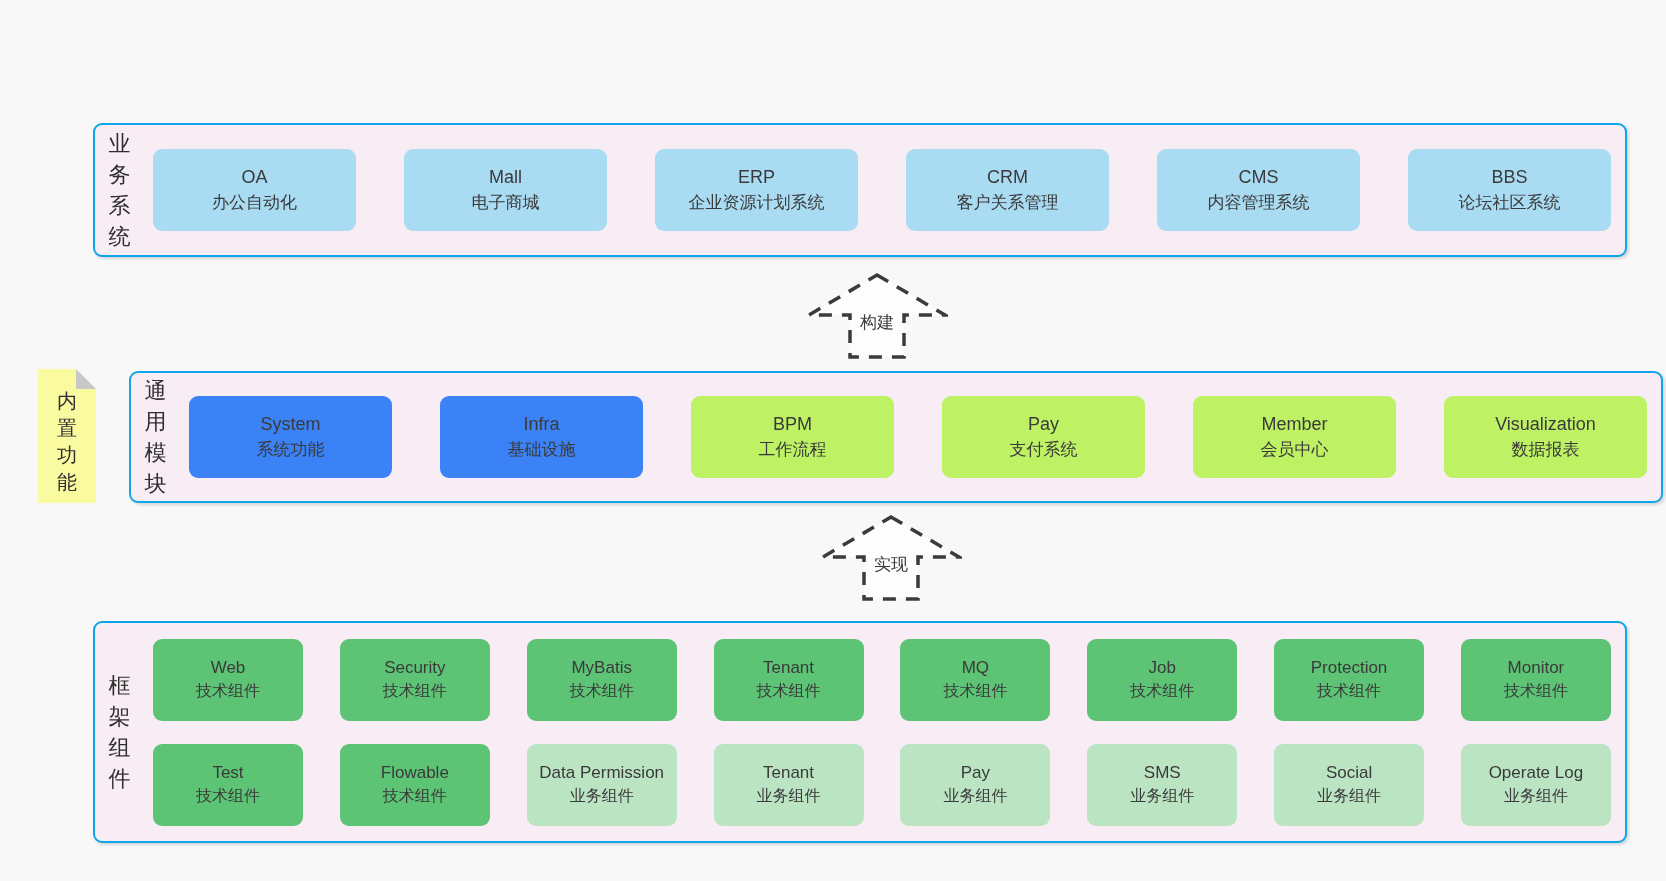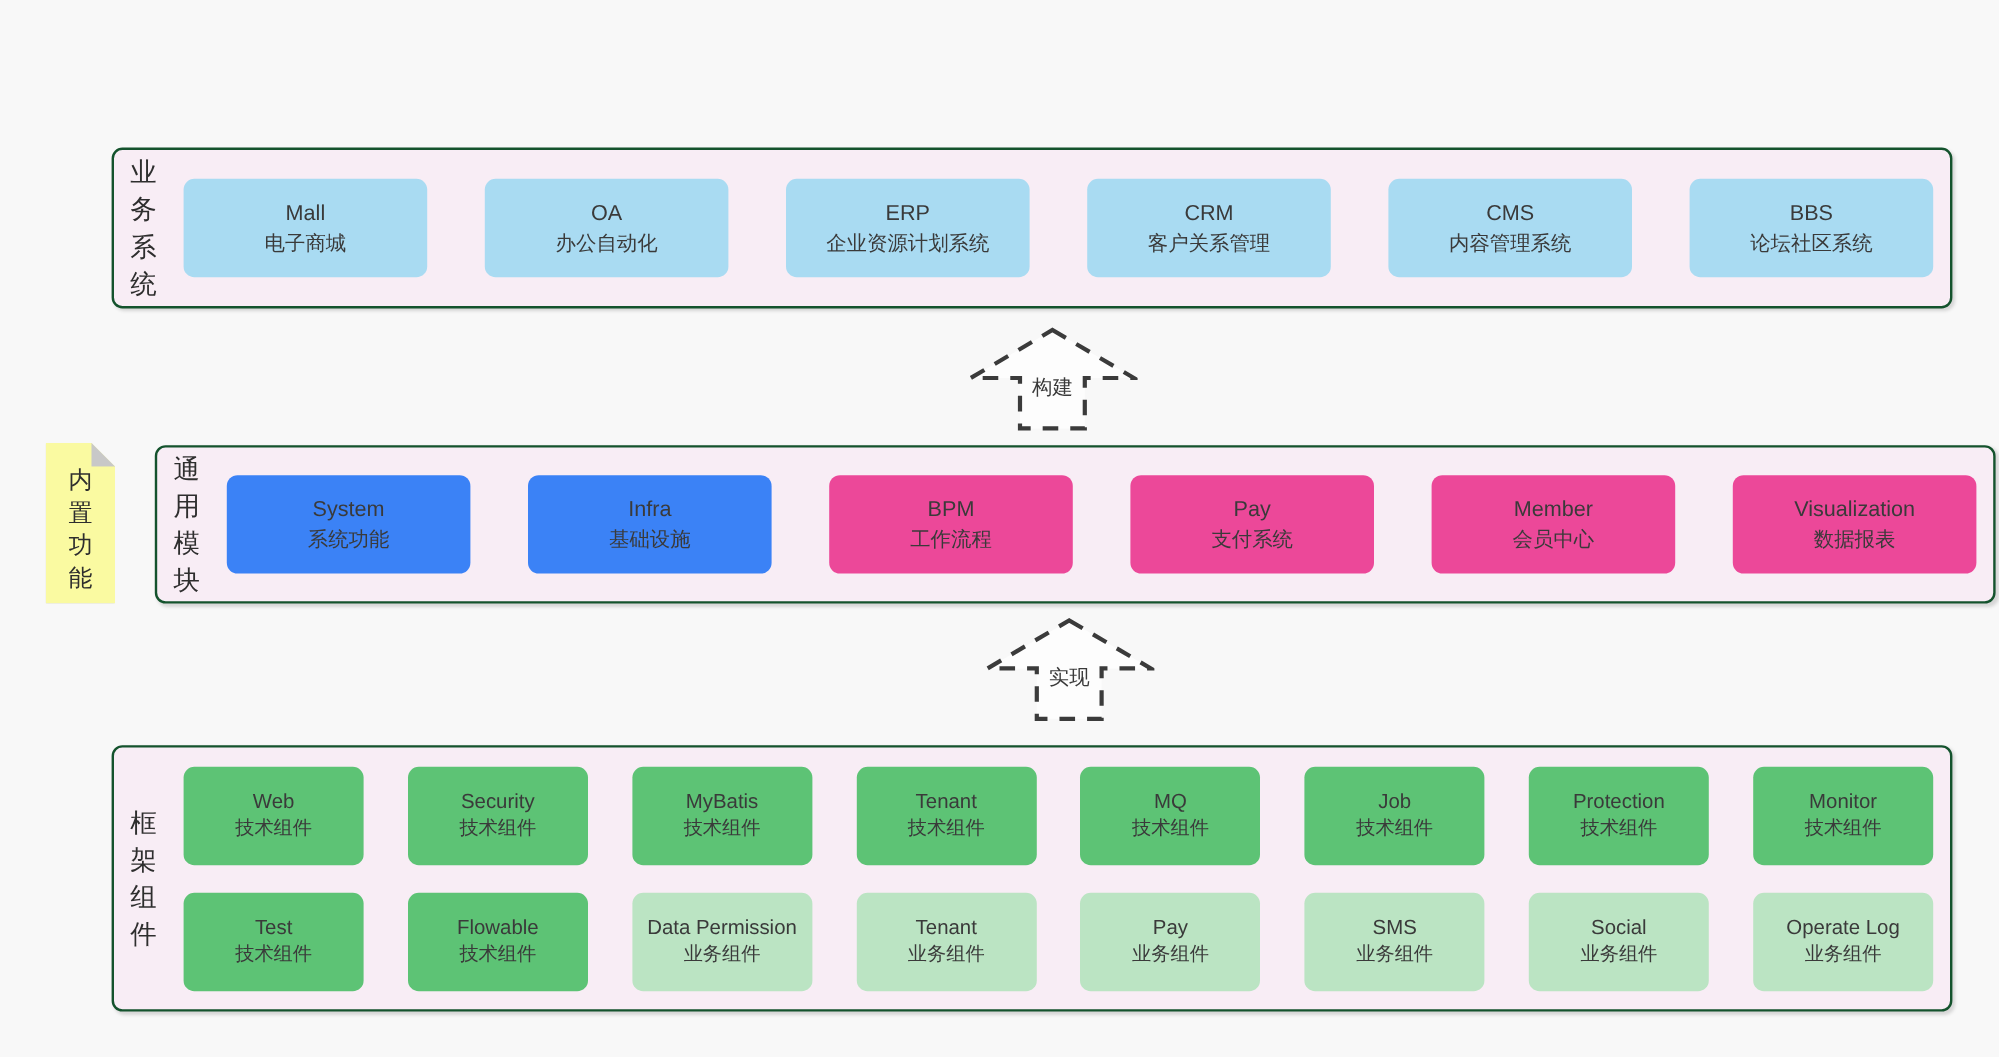--- a/index.html
+++ b/index.html
@@ -3,21 +3,21 @@
 <meta charset="utf-8">
 <style>
   * { margin:0; padding:0; box-sizing:border-box; }
   html,body { background:#f8f8f8; }
   body { font-family:"Liberation Sans","DejaVu Sans",sans-serif; color:#3a3a3a; }
   .canvas { position:relative; width:1666px; height:881px; background:#f8f8f8; overflow:hidden; }
 
   
   .band {
     position:absolute; left:93px; width:1534px;
-    background:#f8edf5; border:2px solid #14532d; border-radius:9px;
+    background:#f8edf5; border:2px solid #0ea5e9; border-radius:9px;
     box-shadow:2px 2px 3px rgba(0,0,0,0.14);
     display:flex; align-items:center; z-index:2;
   }
   .band-1 { top:123px; height:134px; }
   .band-2 { top:371px; height:132px;margin-left:36px; }
   .band-3 { top:621px; height:222px; }
 
   .vlabel {
     margin-left:11px; width:27px; flex:0 0 27px;
     font-size:22px; line-height:31px; color:#2e2e2e;
@@ -34,21 +34,21 @@
     text-align:center; line-height:1.42; padding:2px 6px;
   }
   .w203 { width:203px; }
   .w150 { width:150px; font-size:17px; }
   .box .en { font-size:18px; }
   .w150 .en { font-size:17px; }
   .box .cn { font-size:17px; }
   .w150 .cn { font-size:16px; }
   .blue  { background:#a9dbf2; }
   .red   { background:#3b82f6; }
-  .pink  { background:#ec4899; }
+  .pink  { background:#bef264; }
   .green { background:#5dc375; }
   .lgreen{ background:#bbe4c3; }
 
   
   .sticky {
     position:absolute; left:38px; width:58px; z-index:1;
   }
   .sticky-1 { top:369px; height:134px; }
   .sticky-2 { top:657px; height:133px; }
   .sticky .paper {
@@ -78,26 +78,26 @@
 </style>
 </head>
 <body>
 
 <div class="canvas">
 
   <div class="band band-1">
     <div class="vlabel">业务系统</div>
     <div class="boxes">
       <div class="box w203 blue">
+        <div class="en">OA</div>
+        <div class="cn">办公自动化</div>
+      </div>
+      <div class="box w203 blue">
         <div class="en">Mall</div>
         <div class="cn">电子商城</div>
-      </div>
-      <div class="box w203 blue">
-        <div class="en">OA</div>
-        <div class="cn">办公自动化</div>
       </div>
       <div class="box w203 blue">
         <div class="en">ERP</div>
         <div class="cn">企业资源计划系统</div>
       </div>
       <div class="box w203 blue">
         <div class="en">CRM</div>
         <div class="cn">客户关系管理</div>
       </div>
       <div class="box w203 blue">

